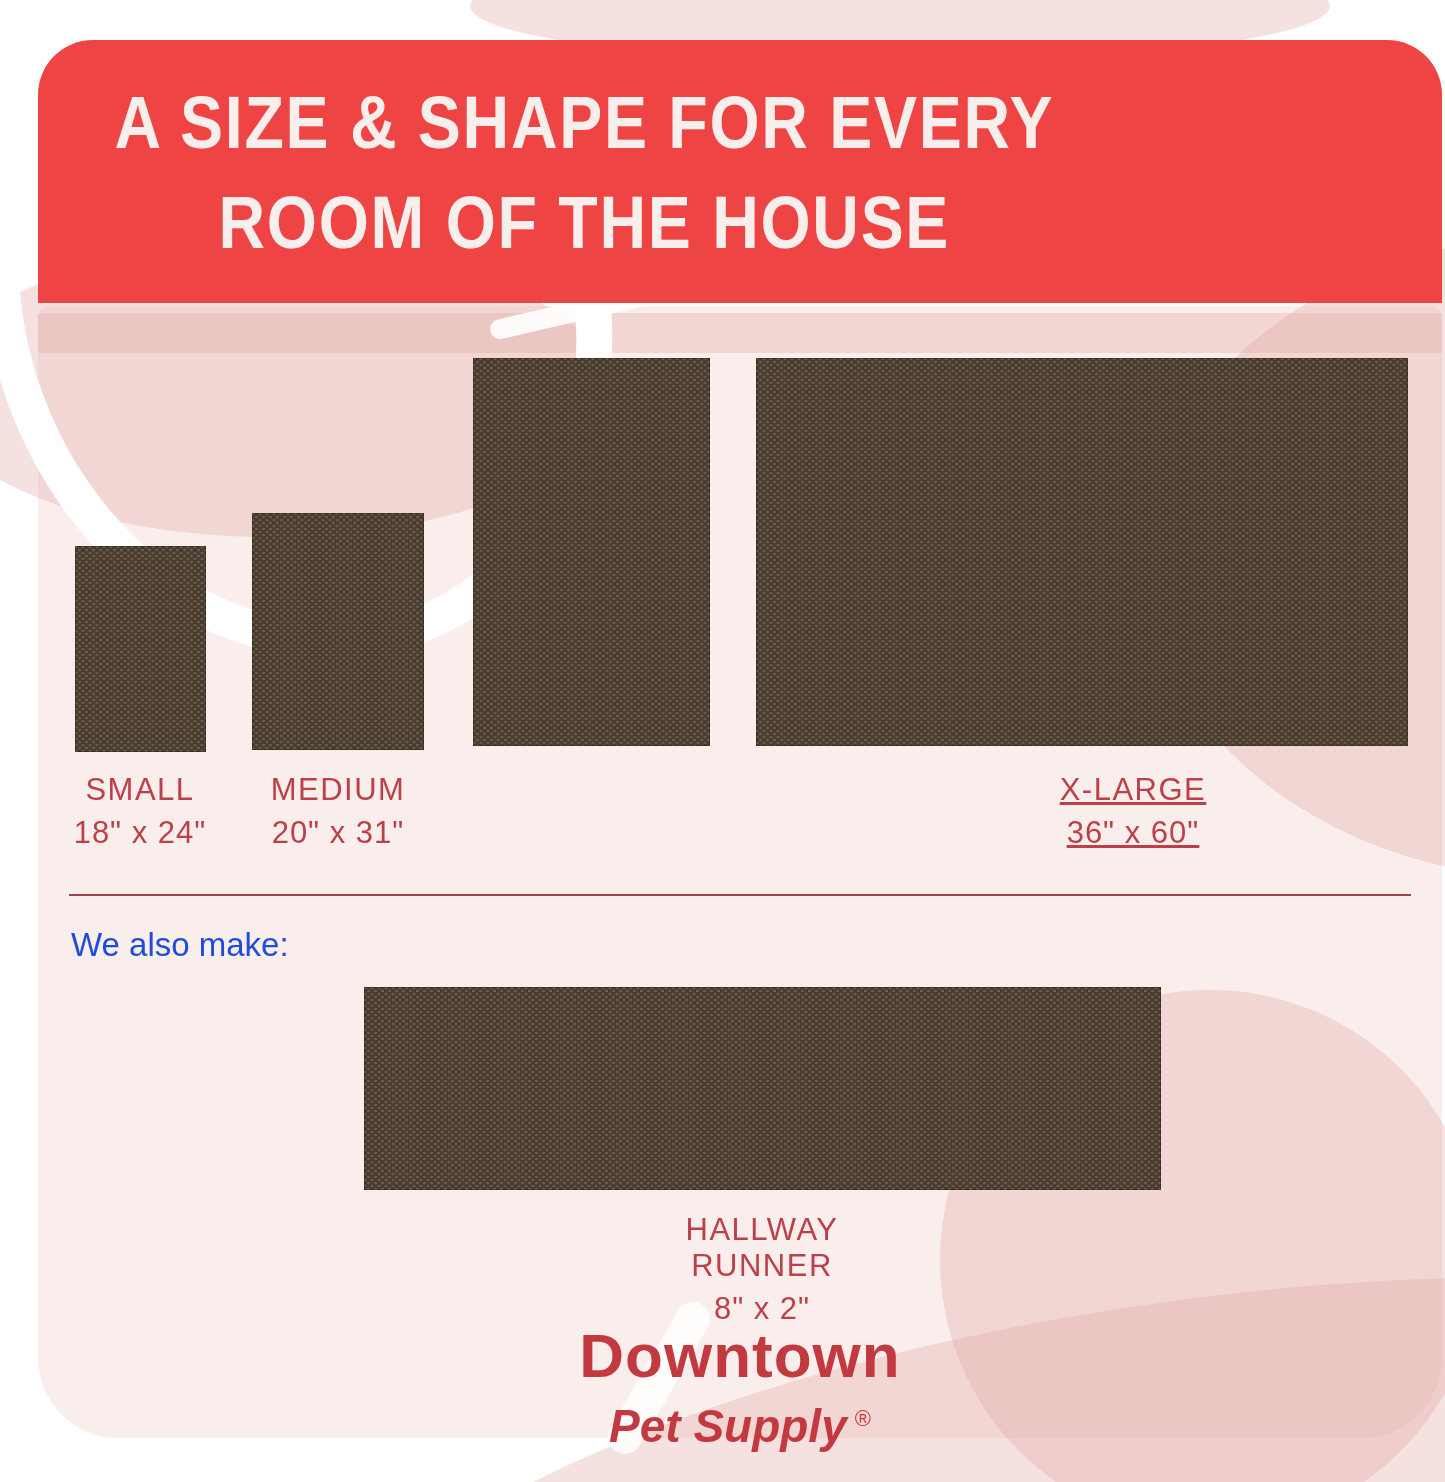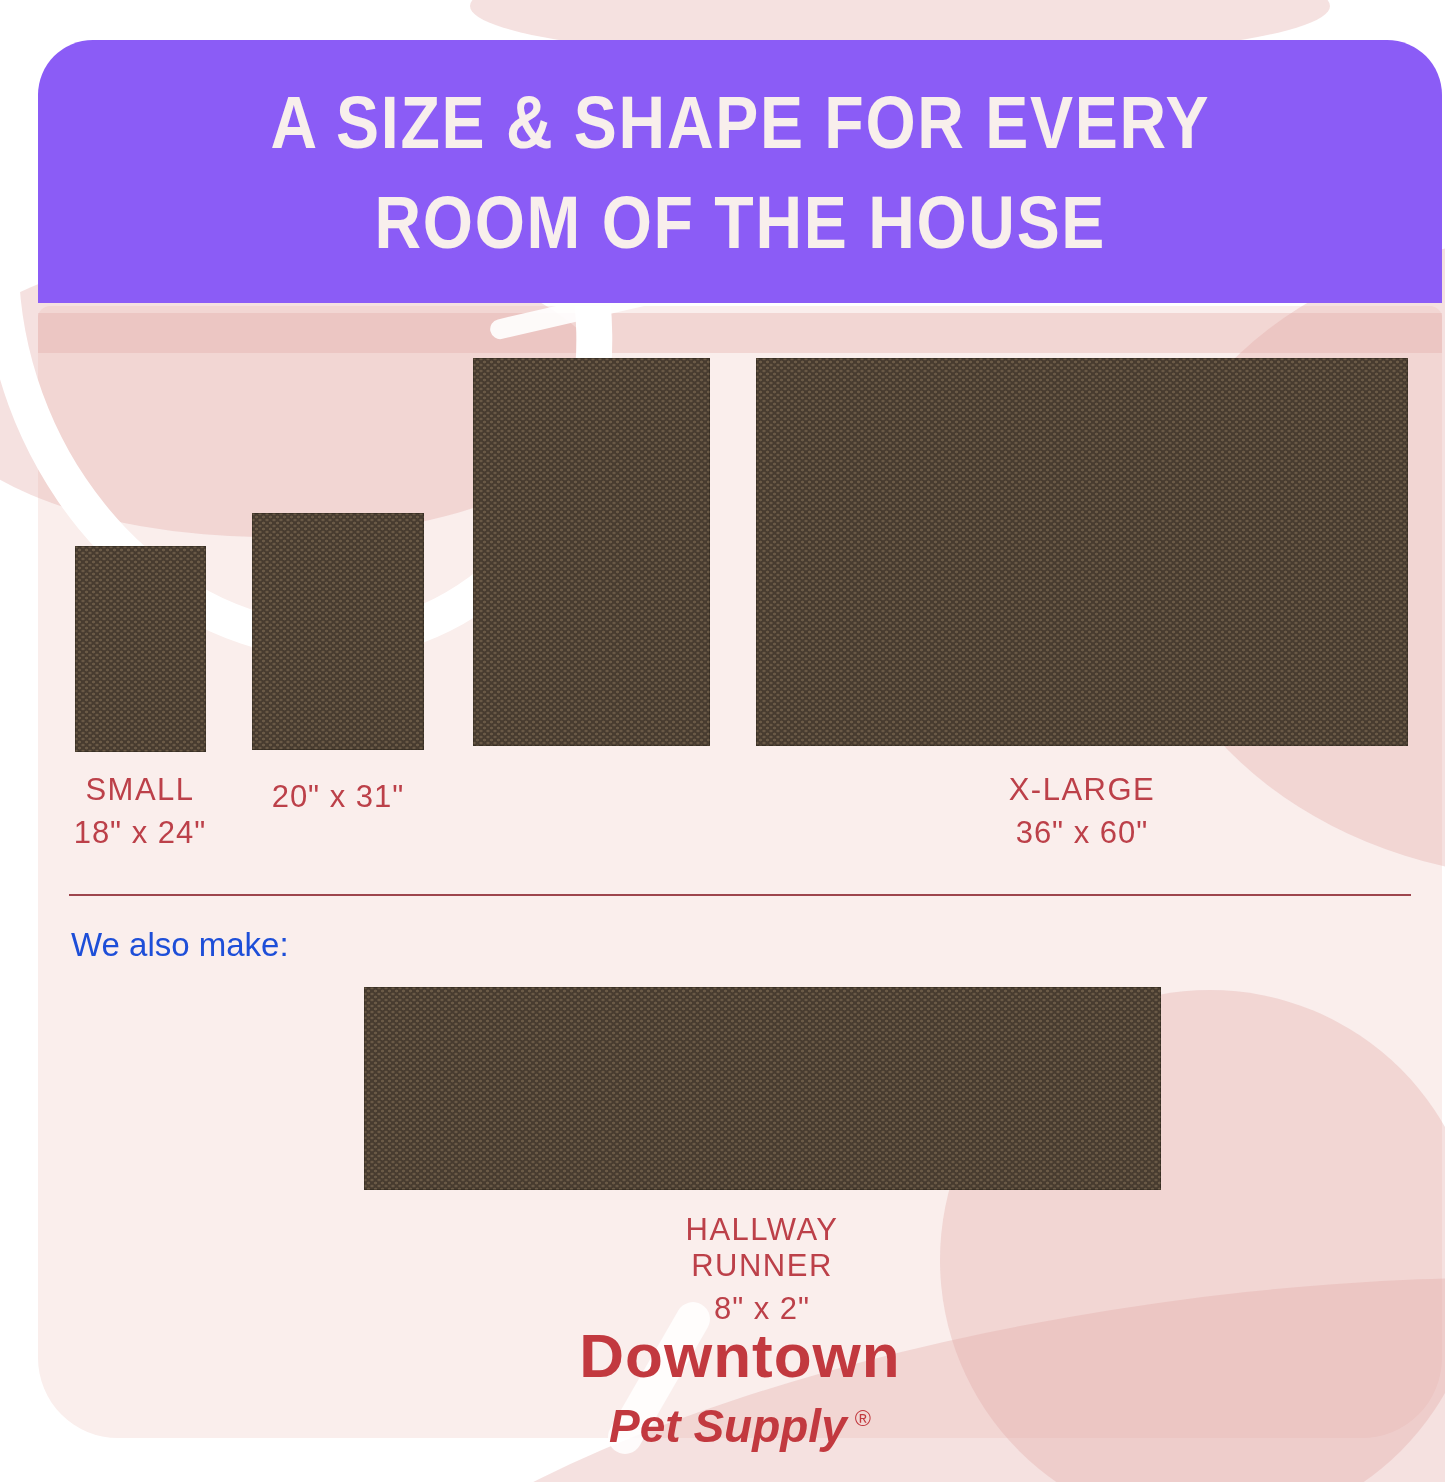--- a/index.html
+++ b/index.html
@@ -21,22 +21,22 @@
   .blob-bottom{left:300px;top:1300px;width:1800px;height:600px;transform:rotate(-8deg);}
   
   .ring{left:-10px;top:-65px;width:615px;height:730px;border:36px solid #ffffff;
         border-radius:50%;box-sizing:border-box;background:transparent;
         transform:rotate(-20deg);z-index:3;}
   .wisp{left:488px;top:300px;width:190px;height:20px;background:#ffffff;border-radius:12px;
         transform:rotate(-13deg);opacity:.9;z-index:3;}
   .streak{left:642px;top:1293px;width:34px;height:170px;background:#ffffff;border-radius:17px;
         transform:rotate(30deg);opacity:.85;z-index:3;}
   
-  .banner{left:38px;top:40px;width:1404px;height:263px;background:#8b5cf6;
-          border-radius:55px 55px 0 0;display:flex;align-items:center;justify-content:center;
+  .banner{left:38px;top:40px;width:1404px;height:263px;background:#ef4444;
+          border-radius:55px 55px 0 0;display:flex;align-items:center;justify-content:flex-start;
           z-index:10;}
   .banner h1{margin:0;color:#f8efec;font-size:75px;line-height:100px;font-weight:bold;
           text-align:center;letter-spacing:2px;transform:scaleX(0.86);}
   .banner h1 span{display:block;}
   
   .mat{position:absolute;z-index:10;
        background-color:#483c30;
        background-image:
          radial-gradient(circle, rgba(140,119,92,0.50) 1.1px, rgba(0,0,0,0) 1.7px),
          radial-gradient(circle, rgba(140,119,92,0.50) 1.1px, rgba(0,0,0,0) 1.7px);
@@ -48,21 +48,21 @@
   .mat-large {left:473px;top:358px;width:237px;height:388px;}
   .mat-xlarge{left:756px;top:358px;width:652px;height:388px;}
   .mat-runner{left:364px;top:987px;width:797px;height:203px;}
   
   .size-label{position:absolute;width:300px;text-align:center;color:#bc4049;z-index:10;}
   .size-label .size-name{font-size:31px;letter-spacing:1.5px;}
   .size-label .size-dims{font-size:31px;margin-top:7px;letter-spacing:1px;}
   .label-small {left:-10px;top:772px;}
   .label-medium{left:188px;top:772px;}
   .label-large {left:441px;top:772px;}
-  .label-xlarge{left:932px;top:772px;}
+  .label-xlarge{left:983px;top:772px;text-decoration:underline;}
   .label-runner{left:612px;top:1212px;}
   
   .divider{left:69px;top:894px;width:1342px;height:2px;background:#9d454d;z-index:10;}
   .also-make{left:71px;top:926px;font-size:33px;color:#1d4ed8;z-index:10;}
   
   .logo{left:440px;top:1304px;width:600px;text-align:center;color:#c2393f;z-index:10;}
   .logo-primary{font-size:62px;font-weight:bold;letter-spacing:1px;margin-top:16px;}
   .logo-secondary{font-size:46px;font-weight:bold;font-style:italic;margin-top:8px;}
   .logo-secondary .reg{font-size:22px;vertical-align:super;margin-left:8px;font-style:normal;font-weight:normal;}
 </style>
@@ -92,20 +92,21 @@
   <div class="mat mat-small"></div>
   <div class="mat mat-medium"></div>
   <div class="mat mat-large"></div>
   <div class="mat mat-xlarge"></div>
 
   <div class="size-label label-small">
     <div class="size-name">SMALL</div>
     <div class="size-dims">18" x 24"</div>
   </div>
   <div class="size-label label-medium">
+    <div class="size-name">MEDIUM</div>
     <div class="size-dims">20" x 31"</div>
   </div>
   <div class="size-label label-xlarge">
     <div class="size-name">X-LARGE</div>
     <div class="size-dims">36" x 60"</div>
   </div>
 
   <div class="shape divider"></div>
   <div class="shape also-make">We also make:</div>
 

